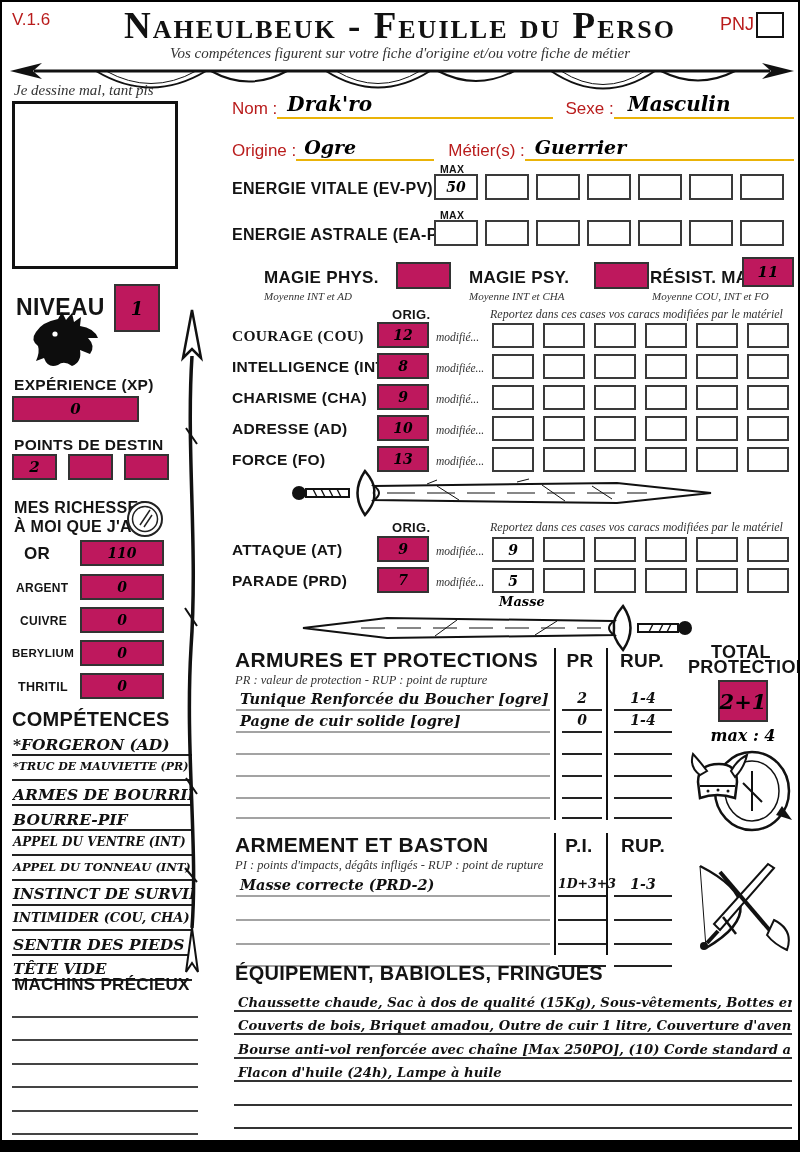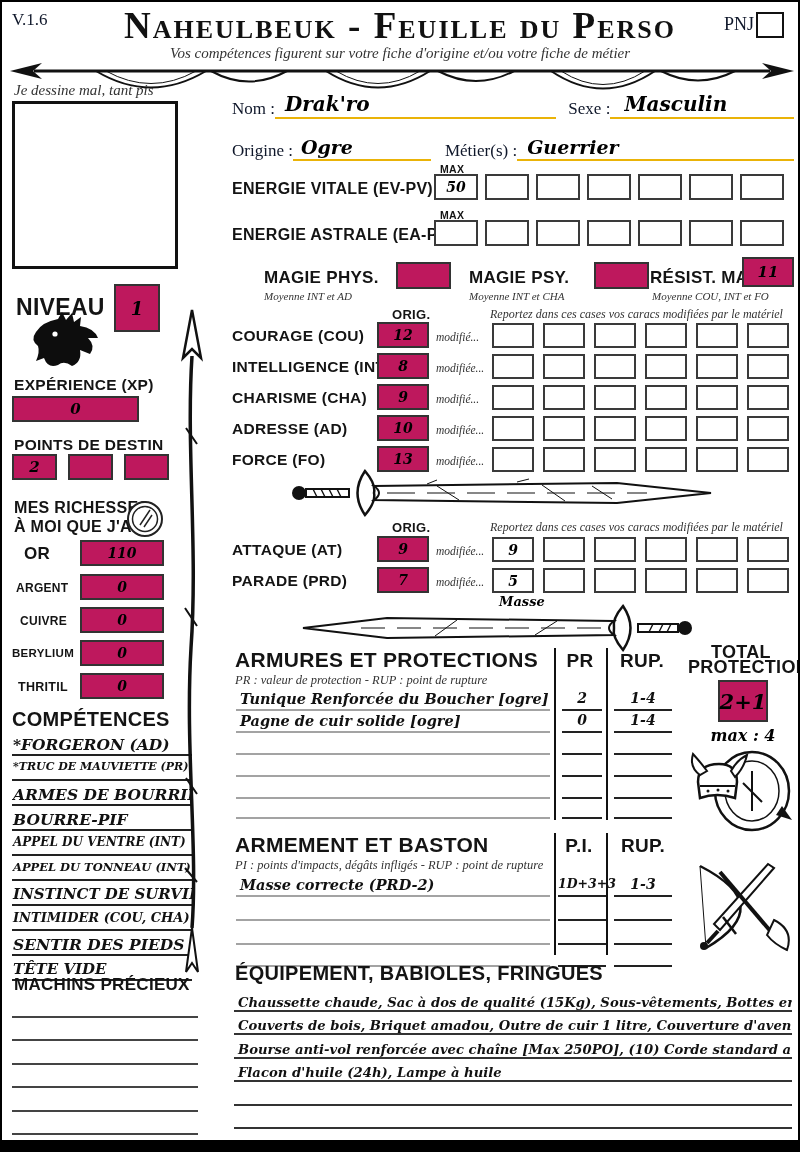--- a/index.html
+++ b/index.html
@@ -1,21 +1,21 @@
 <!DOCTYPE html>
 <html><head>
 <meta charset="utf-8">
 <style>
   html,body{margin:0;padding:0;background:#888;}
   .page{position:relative;width:800px;height:1152px;margin:0 auto;background:#fff;
         border:2px solid #000;box-sizing:border-box;overflow:hidden;
         font-family:"Liberation Sans",sans-serif;color:#111;}
   .abs{position:absolute;}
   .hd{font-family:"Liberation Sans",sans-serif;font-weight:700;color:#141414;letter-spacing:.3px;}
-  .cal{font-family:Liberation Serif, serif;color:#0f172a;}
+  .cal{font-family:Liberation Sans, sans-serif;color:#b91c1c;}
   .hint{font-family:"Liberation Serif",serif;font-style:italic;color:#333;}
   .hw{font-family:"DejaVu Serif",serif;font-style:italic;font-weight:700;color:#000;}
   .bx{border:2px solid #333;background:#be185d;display:flex;align-items:center;justify-content:center;box-sizing:border-box;}
   .cl{width:42px;height:25px;border:2px solid #3a3a3a;box-sizing:border-box;background:#fff;}
   .cr{display:flex;gap:9px;}
   .ul{border-bottom:2px solid #eab308;}
   .title{font-family:"Liberation Serif",serif;font-weight:700;font-variant:small-caps;letter-spacing:2px;}
   .comp{list-style:none;margin:0;padding:0;width:180px;}
   .comp li{border-bottom:2px solid #222;margin-bottom:3px;padding:1px 0 1px 1px;height:18px;
            font-family:"DejaVu Serif",serif;font-style:italic;font-weight:700;white-space:nowrap;overflow:hidden;}
@@ -237,21 +237,21 @@
   <div class="abs hd" style="left:648px;top:266px;font-size:17px;">RÉSIST. MAGIE</div>
   <div class="abs bx" style="left:740px;top:255px;width:52px;height:30px;">
       <span class="hw" style="font-size:15px;">11</span>
     </div>
   <div class="abs hint" style="left:650px;top:288px;font-size:11px;">Moyenne COU, INT et FO</div>
 
   <div class="abs hd" style="left:390px;top:305px;font-size:13px;">ORIG.</div>
   <div class="abs hint" style="left:488px;top:305px;font-size:12px;">Reportez dans ces cases vos caracs modifiées par le matériel</div>
 
   <div class="abs" style="left:230px;top:320px;width:560px;height:27px;">
-    <span class="hd" style="position:absolute;left:0;top:5px;font-size:15.5px;">COURAGE (COU)</span>
+    <span class="hd" style="position:absolute;left:0;top:5px;font-size:15.5px;font-family:Liberation Serif, serif;">COURAGE (COU)</span>
     <div class="bx" style="position:absolute;left:145px;top:0;width:52px;height:26px;">
         <span class="hw" style="font-size:14px;">12</span>
       </div>
     <span class="hint" style="position:absolute;left:204px;top:9px;font-size:11.5px;">modifié...</span>
     <div class="cr" style="position:absolute;left:260px;top:1px;">
       <div class="cl"></div>
         <div class="cl"></div>
         <div class="cl"></div>
         <div class="cl"></div>
         <div class="cl"></div>

